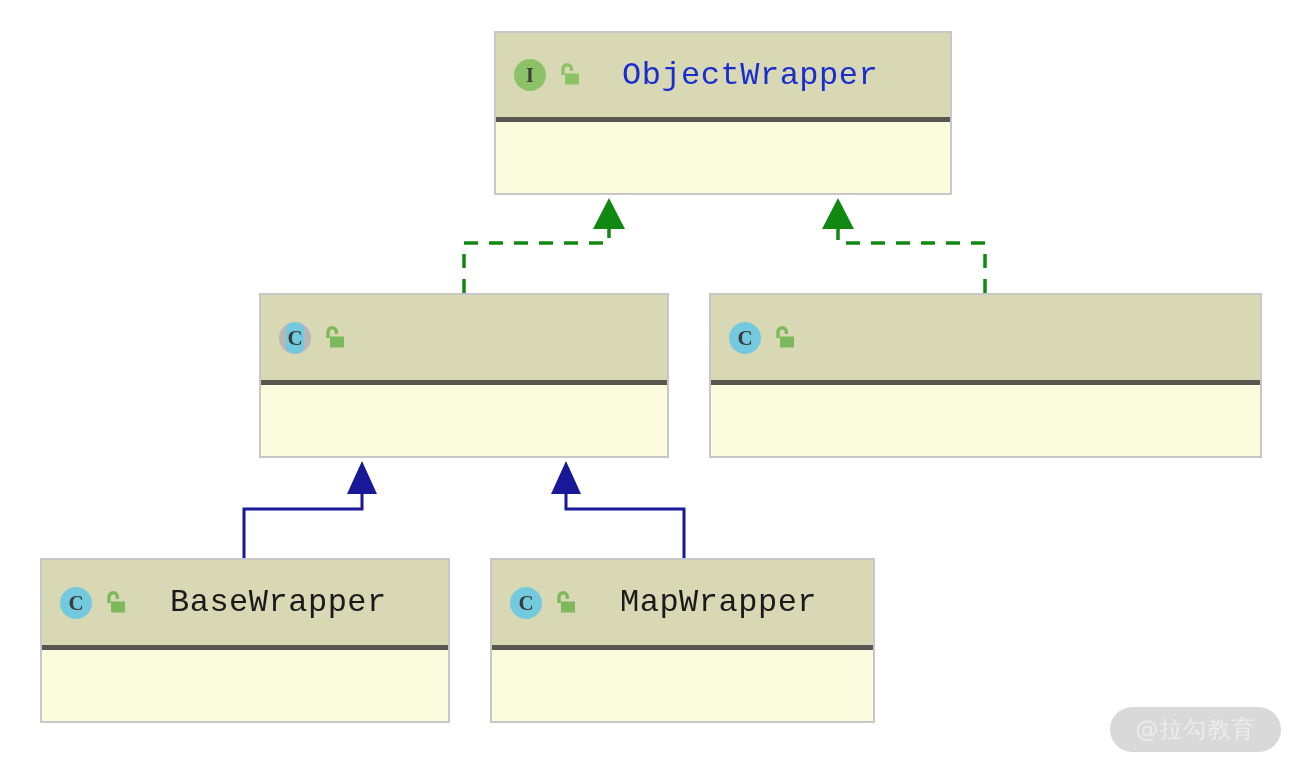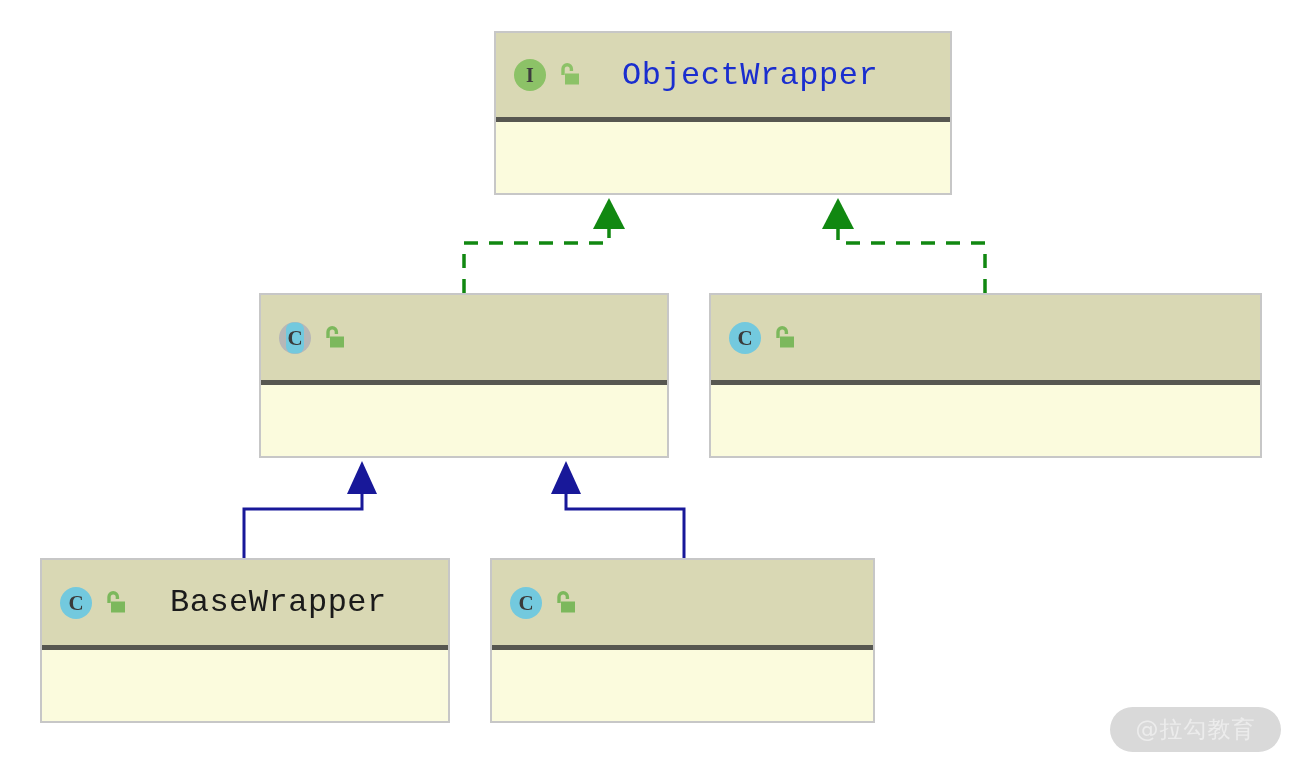--- a/index.html
+++ b/index.html
@@ -248,20 +248,21 @@
           <text x="20" y="27" text-anchor="middle" font-family="Liberation Serif, serif" font-size="21" font-weight="bold" fill="#3a3a3a">C</text>
         </svg>
       </span>
       <span class="icon-slot">
         <svg class="lock-icon" viewBox="0 0 26 26">
           <path d="M 7 13 L 7 7 A 4.2 4.2 0 0 1 15.4 7 L 15.4 9" fill="none" stroke="#7cb85c" stroke-width="3.4"></path>
           <rect x="9" y="11.5" width="14" height="11" fill="#7cb85c"></rect>
         </svg>
       </span>
       <span class="title-gap" style="width:38px"></span>
+      <span class="node-title">MapWrapper</span>
     </div>
     <div class="node-body"></div>
   </div>
 
   <div id="watermark">
     <span>@拉勾教育</span>
   </div>
 
 </div>
 

